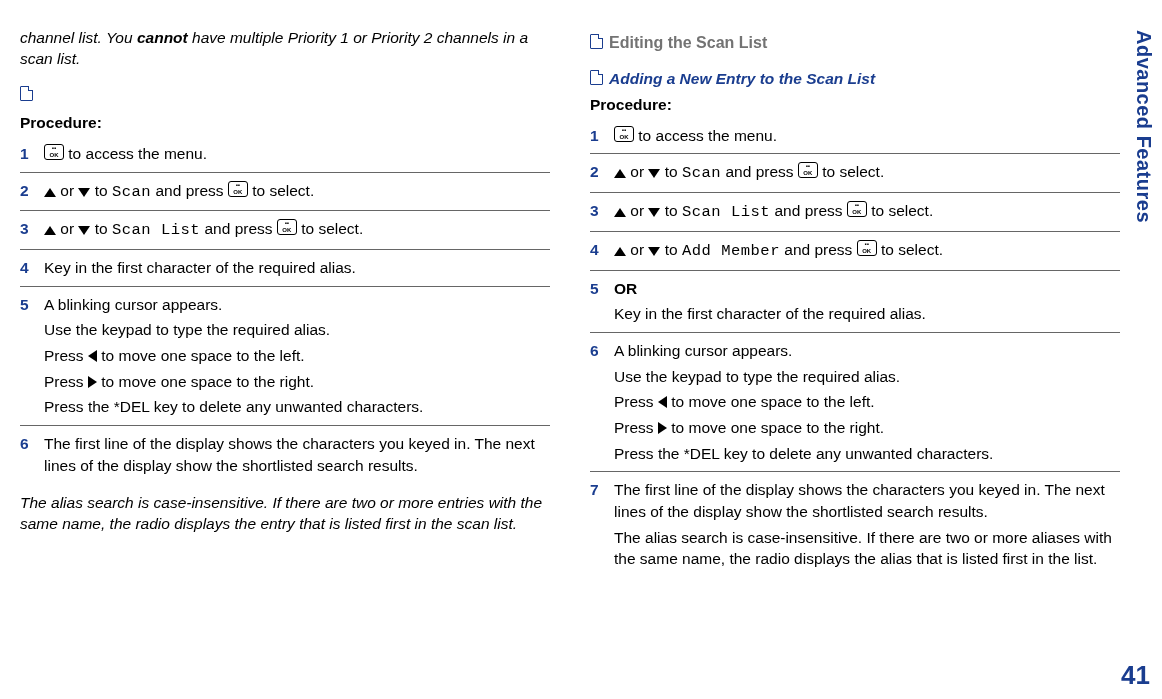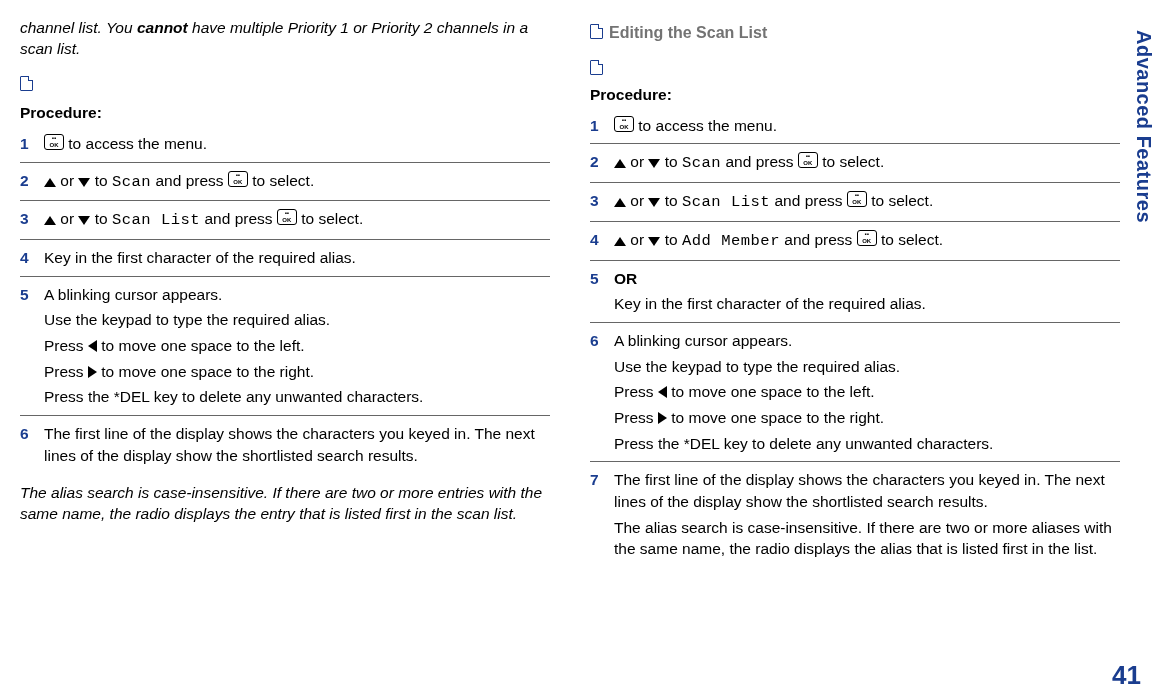--- a/index.html
+++ b/index.html
@@ -14,21 +14,21 @@
     box-sizing: border-box;
     position: relative;
     background: #fff;
   }
   .page {
     display: flex;
     padding: 0 20px 0 20px;
   }
   .col {
     width: 530px;
-    padding: 8px 15px 0 0;
+    padding: 18px 15px 0 0;
   }
   .col + .col {
     padding-left: 25px;
   }
   .side-tab {
     position: absolute;
     right: 6px;
     top: 30px;
     width: 26px;
     text-align: center;
@@ -36,21 +36,21 @@
   .side-title {
     writing-mode: vertical-rl;
     text-orientation: mixed;
     font-size: 20px;
     font-weight: bold;
     color: #1a3d8f;
     letter-spacing: 0.5px;
   }
   .page-num {
     position: absolute;
-    right: 21px;
+    right: 12px;
     bottom: 6px;
     font-size: 26px;
     font-weight: bold;
     color: #1a3d8f;
   }
   em { font-style: italic; }
   .bold { font-weight: bold; }
   .blue-head {
     color: #737373;
     font-weight: bold;
@@ -197,21 +197,21 @@
 
   </div>
 
   <div class="col">
 
     <div class="blue-head">
       <span class="doc-icon"></span><span>Editing the Scan List</span>
     </div>
 
     <div class="blue-sub">
-      <span class="doc-icon"></span>
+      <span class="doc-icon"></span><span>Adding a New Entry to the Scan List</span>
     </div>
 
     <div class="proc-label">Procedure:</div>
 
     <div class="step">
       <div class="num">1</div>
       <div class="body">
         <p><span class="ok-key"><span class="grid">▪▪</span><span>OK</span></span><span> to access the menu.</span></p>
       </div>
     </div>

